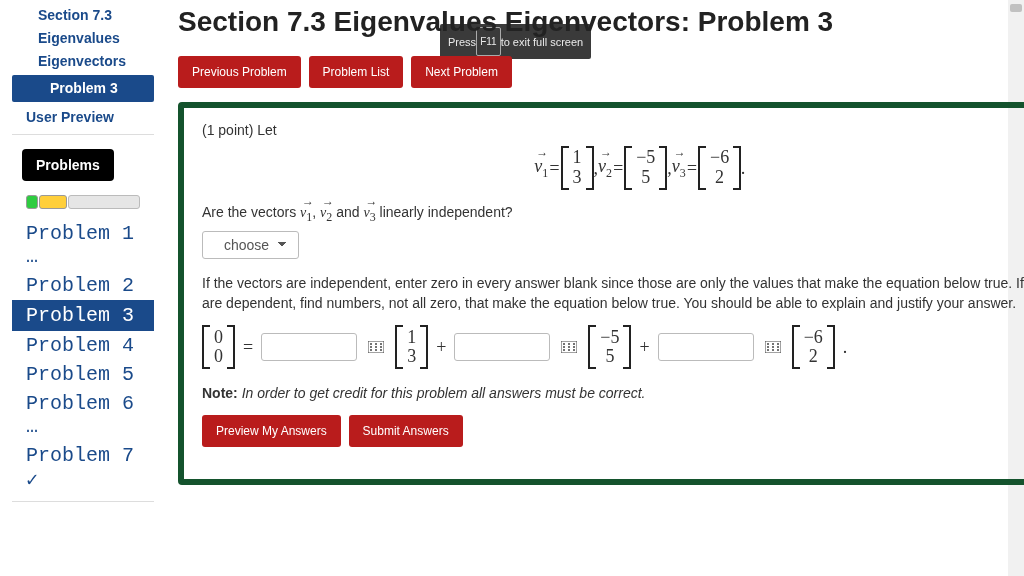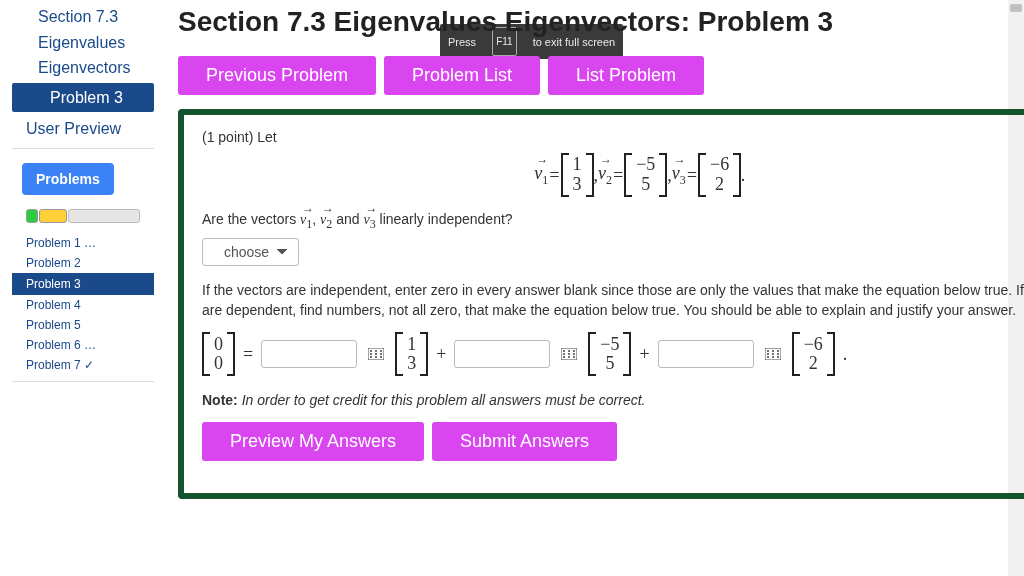--- a/index.html
+++ b/index.html
@@ -20,59 +20,60 @@
   .scroll-thumb {
     position: absolute; right: 2px; top: 4px; width: 12px; height: 8px;
     background: #c1c1c1; border-radius: 2px;
   }
   .left-col {
     position: absolute;
     left: 12px;
     top: 4px;
     width: 142px;
   }
-  .nav-link { color: #1a4a8a; font-size: 16px; padding: 2px 0 2px 26px; display: block; line-height: 1.35; }
+  .nav-link { color: #1a4a8a; font-size: 14px; padding: 2px 0 2px 26px; display: block; line-height: 1.35; font-weight: bold; }
   .nav-sub { padding-left: 38px !important; background: #1a4a8a; color: #fff; padding-top: 4px; padding-bottom: 4px; padding-right: 4px; margin: 2px 0 4px 0; border-radius: 2px; }
   .nav-link.top { padding-left: 26px; }
   .nav-link.l2 { padding-left: 14px; }
   .problems-btn {
-    background: #3b82f6; color: #fff; font-weight: bold;
+    background: #000000; color: #fff; font-weight: bold;
     padding: 8px 14px; border-radius: 4px; margin: 8px 0 8px 0; font-size: 14px;
     display: inline-block;
   }
   .progress-wrap { display: flex; align-items: center; gap: 0; margin: 6px 0 10px 0; padding-left: 14px;}
   .prog-seg { height: 14px; border-radius: 3px; }
   .prog-green { width: 12px; background: #2ecc40; border: 1px solid #999; margin-right: 1px;}
   .prog-yellow { width: 28px; background: #ffcf3a; border: 1px solid #999; margin-right: 1px;}
   .prog-grey { width: 72px; background: #e6e6e6; border: 1px solid #bbb;}
   .plist a {
-    display: block; color: #1a4a8a; font-size: 12px; padding: 3px 0 3px 14px;
+    display: block; color: #1a4a8a; font-size: 20px; padding: 3px 0 3px 14px;
     text-decoration: none;
+    font-family: Liberation Mono, monospace;
   }
   .plist a.active { background: #1a4a8a; color: #fff; padding-top:4px; padding-bottom:4px;}
   .divider { border: none; border-top: 1px solid #ddd; margin: 6px 0; }
 
   .main {
     position: absolute;
     left: 178px;
     top: 6px;
     width: 810px;
   }
   h1 { font-size: 28px; font-weight: bold; color: #222; margin-bottom: 18px; }
   .overlay-hint {
     position: absolute; left: 440px; top: 24px;
     background: #3a3a3a; color: #eaeaea; font-size: 11px;
     padding: 3px 8px; border-radius: 2px;
-    display: inline-flex; align-items: center; gap: 16px;
+    display: inline-flex; align-items: center; gap: 0;
   }
   .overlay-hint .key { border: 1px solid #aaa; padding: 8px 3px; font-size: 10px; border-radius: 2px; }
   .btn-row { margin-bottom: 14px; }
   .btn {
-    background: #d946ef; color: #fff; border: none;
-    padding: 9px 28px; font-size: 18px; border-radius: 3px; margin-right: 4px;
+    background: #b91c1c; color: #fff; border: none;
+    padding: 9px 14px; font-size: 12px; border-radius: 3px; margin-right: 4px;
     cursor: pointer;
   }
   .problem-box {
     border: 6px solid #14532d; border-radius: 4px; padding: 14px 18px 18px 18px;
     width: 924px;
   }
   .pt { font-size: 14px; margin-bottom: 8px; }
   .vec-row {
     font-family: "Times New Roman", serif;
     font-size: 18px; font-style: italic;
@@ -161,21 +162,21 @@
   <span class="key">F11</span>
   <span>to exit full screen</span>
 </div>
 
 <div class="main">
   <h1>Section 7.3 Eigenvalues Eigenvectors: Problem 3</h1>
 
   <div class="btn-row">
     <button class="btn">Previous Problem</button>
     <button class="btn">Problem List</button>
-    <button class="btn">List Problem</button>
+    <button class="btn">Next Problem</button>
   </div>
 
   <div class="problem-box">
     <div class="pt">(1 point) Let</div>
 
     <div class="vec-row">
       <span class="vecsym"><span>v</span><span class="sub">1</span></span>
       <span>=</span>
       <span class="bracket">
           <span class="col">

